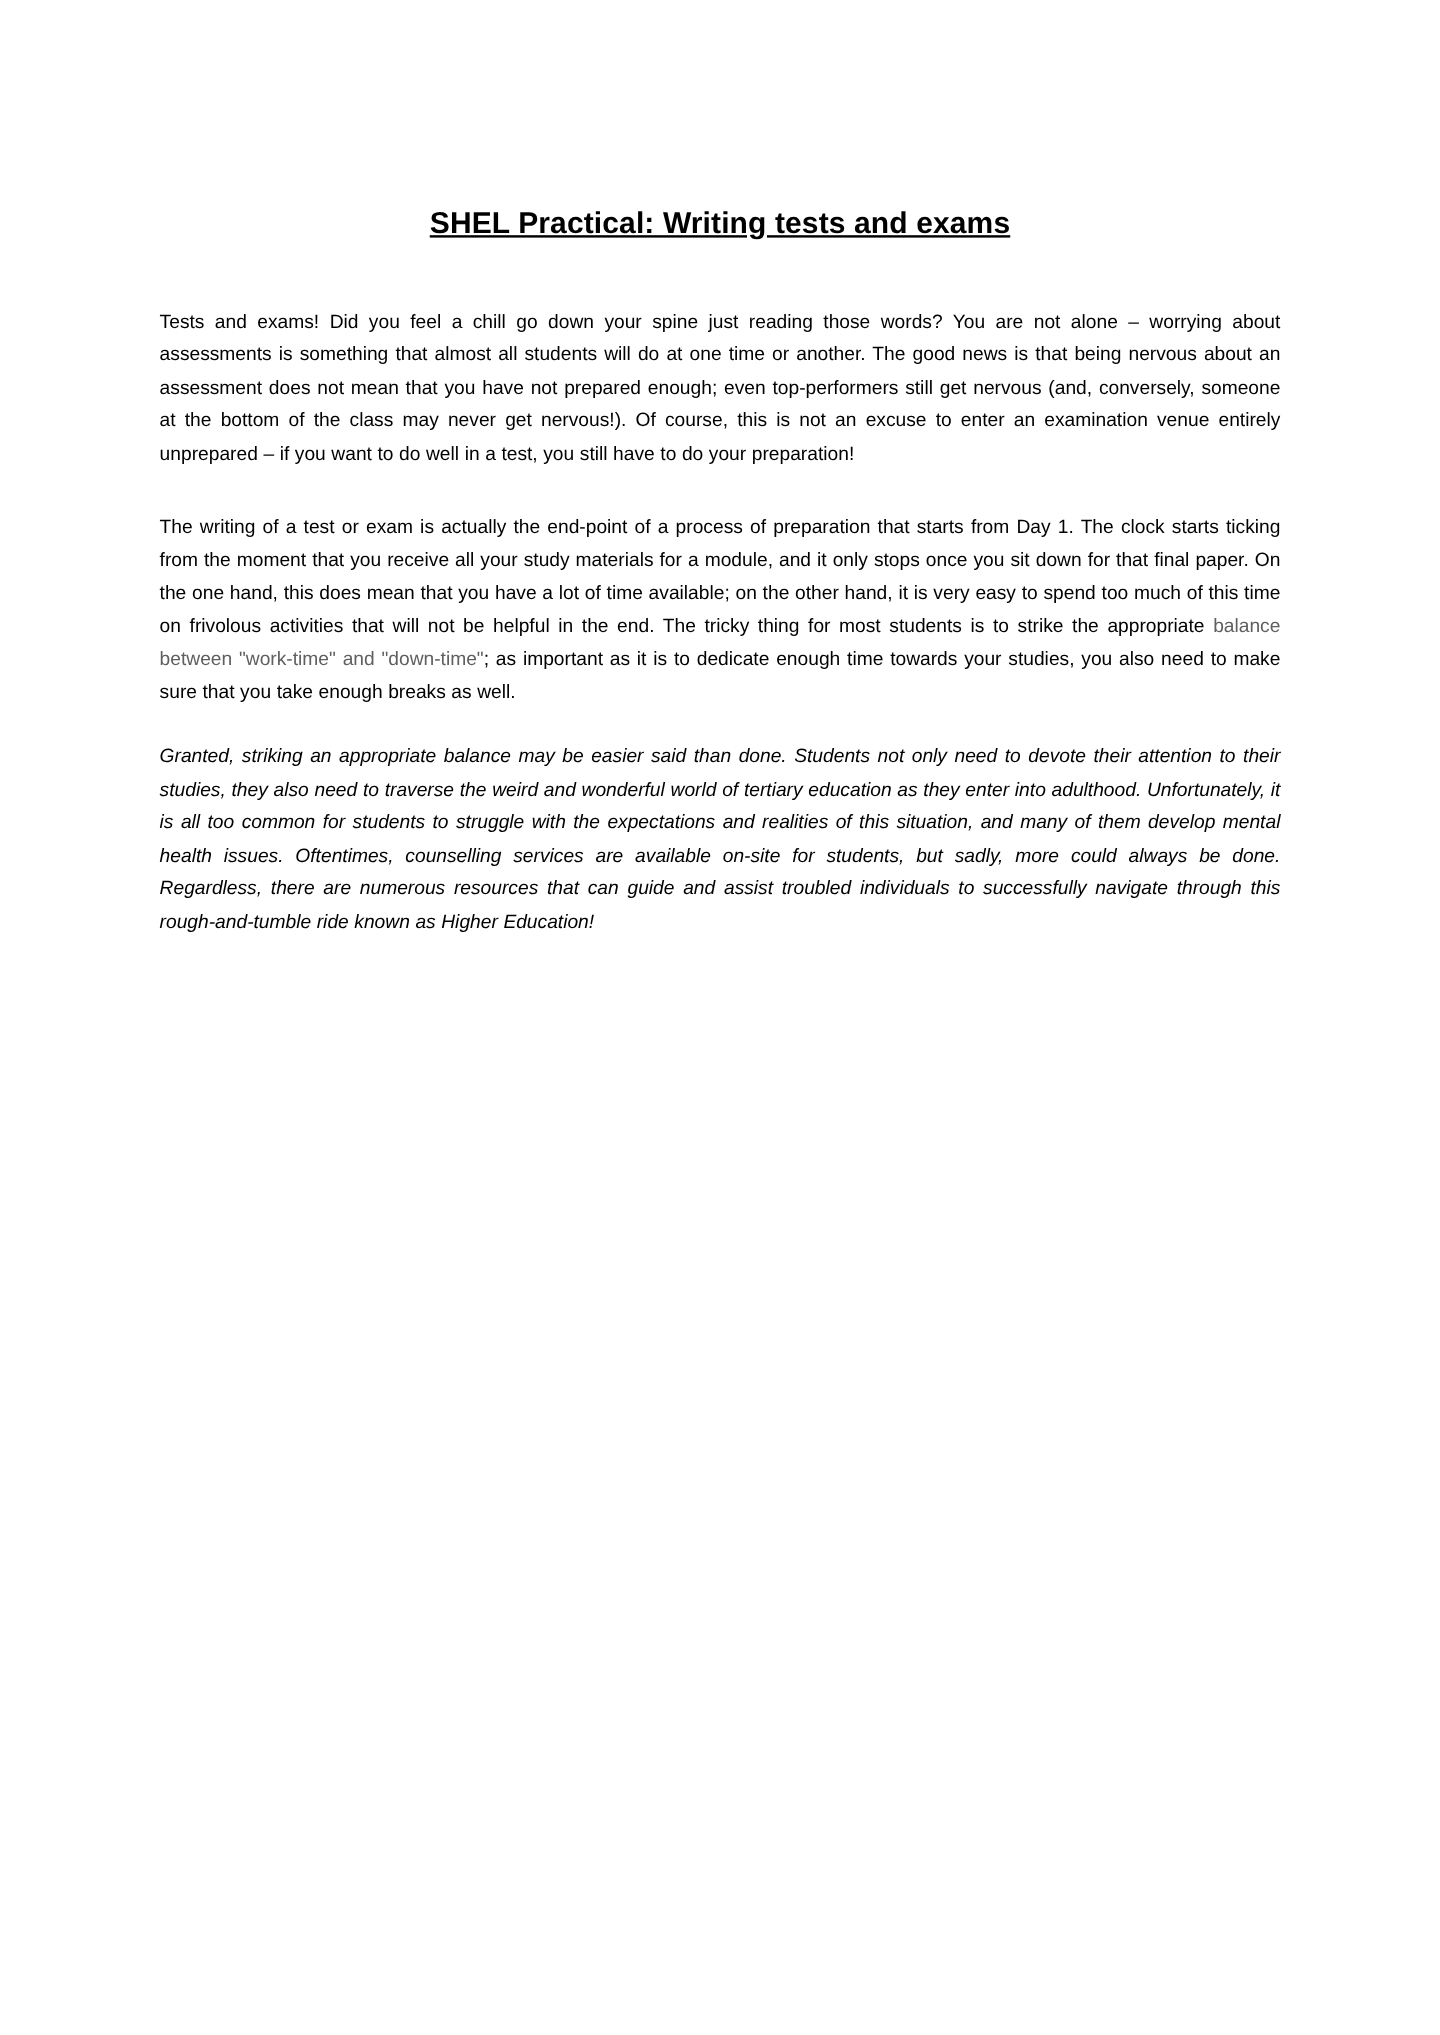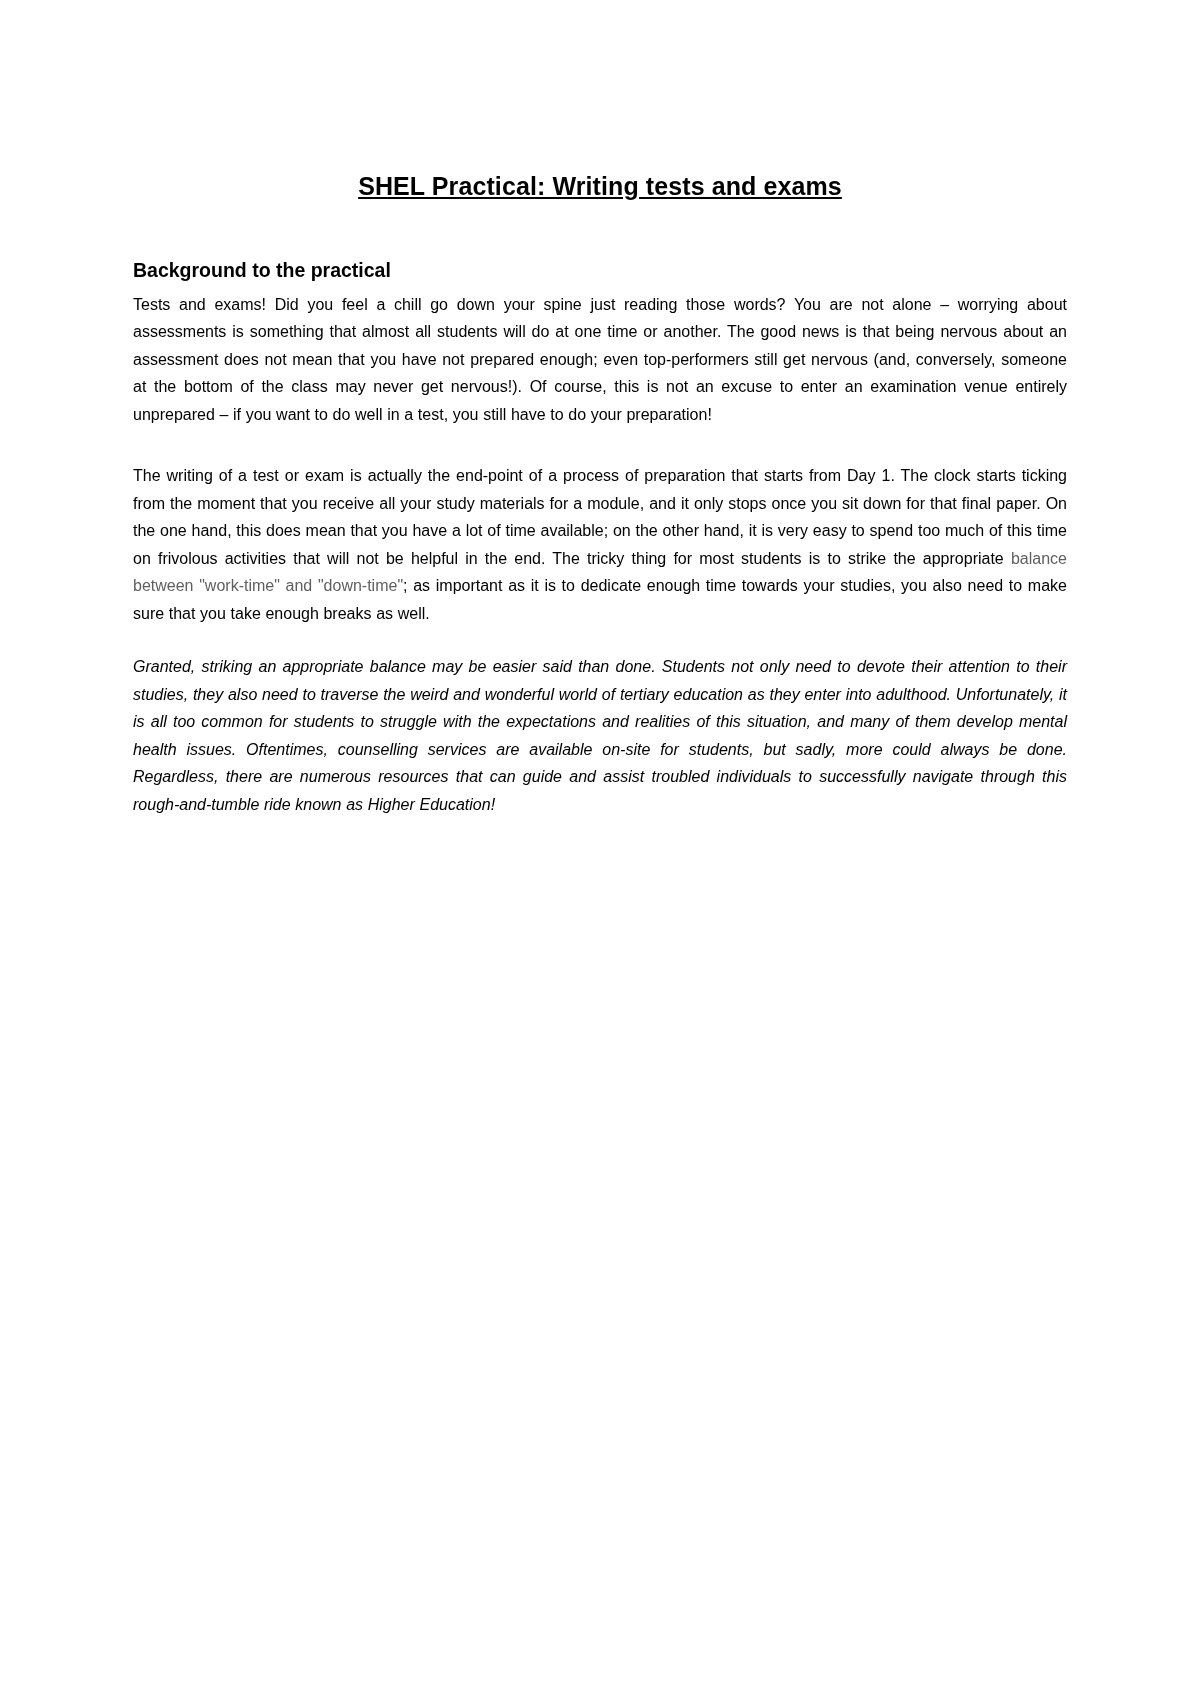--- a/index.html
+++ b/index.html
@@ -54,21 +54,20 @@
     color: #5f5f5f;
   }
 </style>
 </head>
 <body>
 
 <div class="page">
 
   <h1 class="doc-title">SHEL Practical: Writing tests and exams</h1>
 
-  <div class="section-heading">Background to the practical</div>
 
   <p class="para first">Tests and exams! Did you feel a chill go down your spine just reading those words? You are not alone – worrying about assessments is something that almost all students will do at one time or another. The good news is that being nervous about an assessment does not mean that you have not prepared enough; even top-performers still get nervous (and, conversely, someone at the bottom of the class may never get nervous!). Of course, this is not an excuse to enter an examination venue entirely unprepared – if you want to do well in a test, you still have to do your preparation!</p>
 
   <p class="para"><span>The writing of a test or exam is actually the end-point of a process of preparation that starts from Day 1. The clock starts ticking from the moment that you receive all your study materials for a module, and it only stops once you sit down for that final paper. On the one hand, this does mean that you have a lot of time available; on the other hand, it is very easy to spend too much of this time on frivolous activities that will not be helpful in the end. The tricky thing for most students is to strike the appropriate </span><span class="quoted">balance between "work-time" and "down-time"</span><span>; as important as it is to dedicate enough time towards your studies, you also need to make sure that you take enough breaks as well.</span></p>
 
   <p class="para last">Granted, striking an appropriate balance may be easier said than done. Students not only need to devote their attention to their studies, they also need to traverse the weird and wonderful world of tertiary education as they enter into adulthood. Unfortunately, it is all too common for students to struggle with the expectations and realities of this situation, and many of them develop mental health issues. Oftentimes, counselling services are available on-site for students, but sadly, more could always be done. Regardless, there are numerous resources that can guide and assist troubled individuals to successfully navigate through this rough-and-tumble ride known as Higher Education!</p>
 
 </div>
 
 </body></html>

